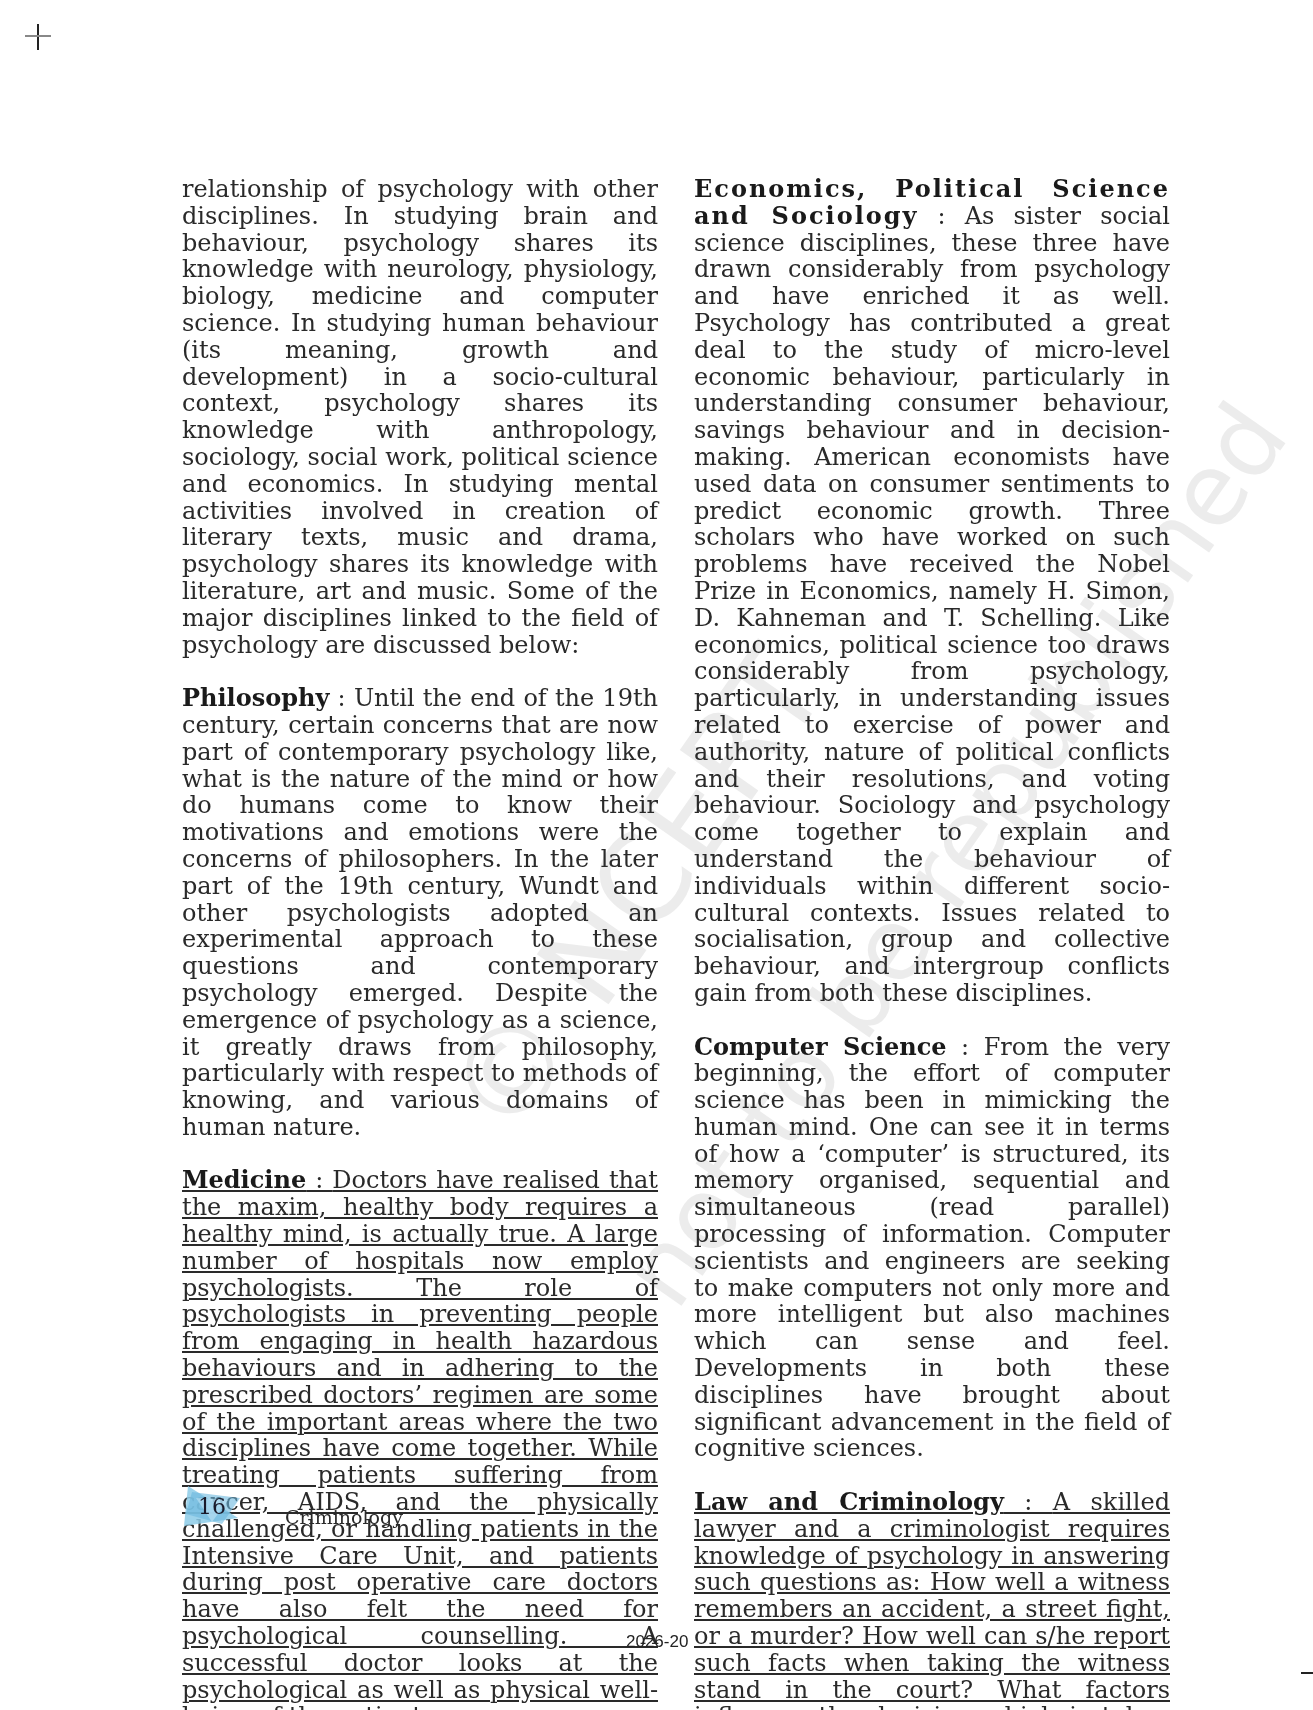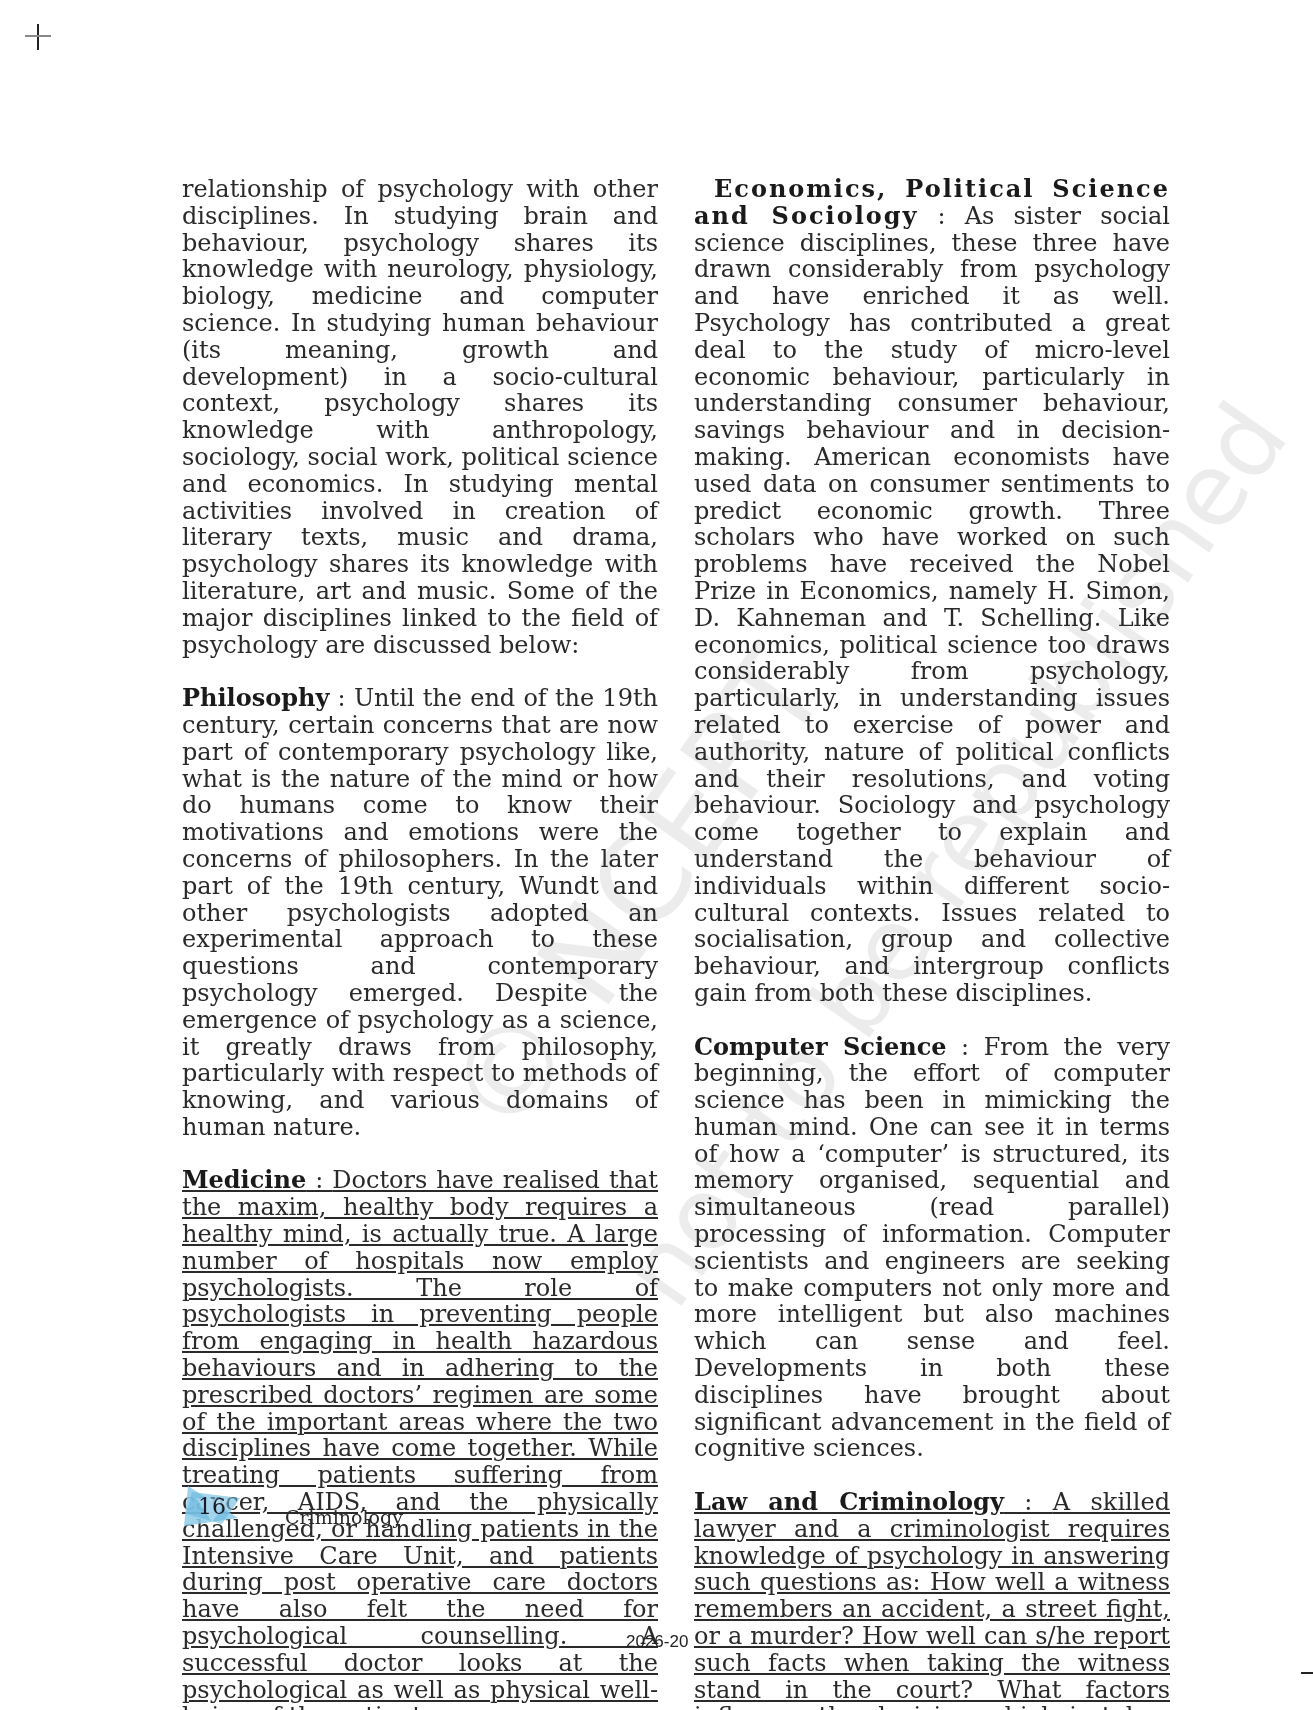--- a/index.html
+++ b/index.html
@@ -12,21 +12,21 @@
     position: absolute; top: 176px; width: 476px;
     font-family: "DejaVu Serif", "Liberation Serif", serif;
     font-size: 24px; line-height: 26.8px; color: #2a2a2a;
     text-align: justify; hyphens: none;
   }
   .col-left { left: 182px; }
   .col-right { left: 694px; }
   .para { margin: 0 0 26.8px 0; }
   .para:last-child { margin-bottom: 0; text-decoration: underline; }
   .head { font-weight: bold; color: #1a1a1a; }
-  .head-wide { letter-spacing: 2px; margin-left: 20px; }
+  .head-wide { letter-spacing: 2px; }
 
   .watermark {
     position: absolute; left: 300px; top: 560px; width: 900px; height: 800px;
     pointer-events: none;
   }
   .watermark span {
     position: absolute; font-family: "DejaVu Sans", sans-serif; color: rgba(200,200,200,0.35);
     font-size: 120px; transform: rotate(-55deg); transform-origin: left top; white-space: nowrap;
   }
 

